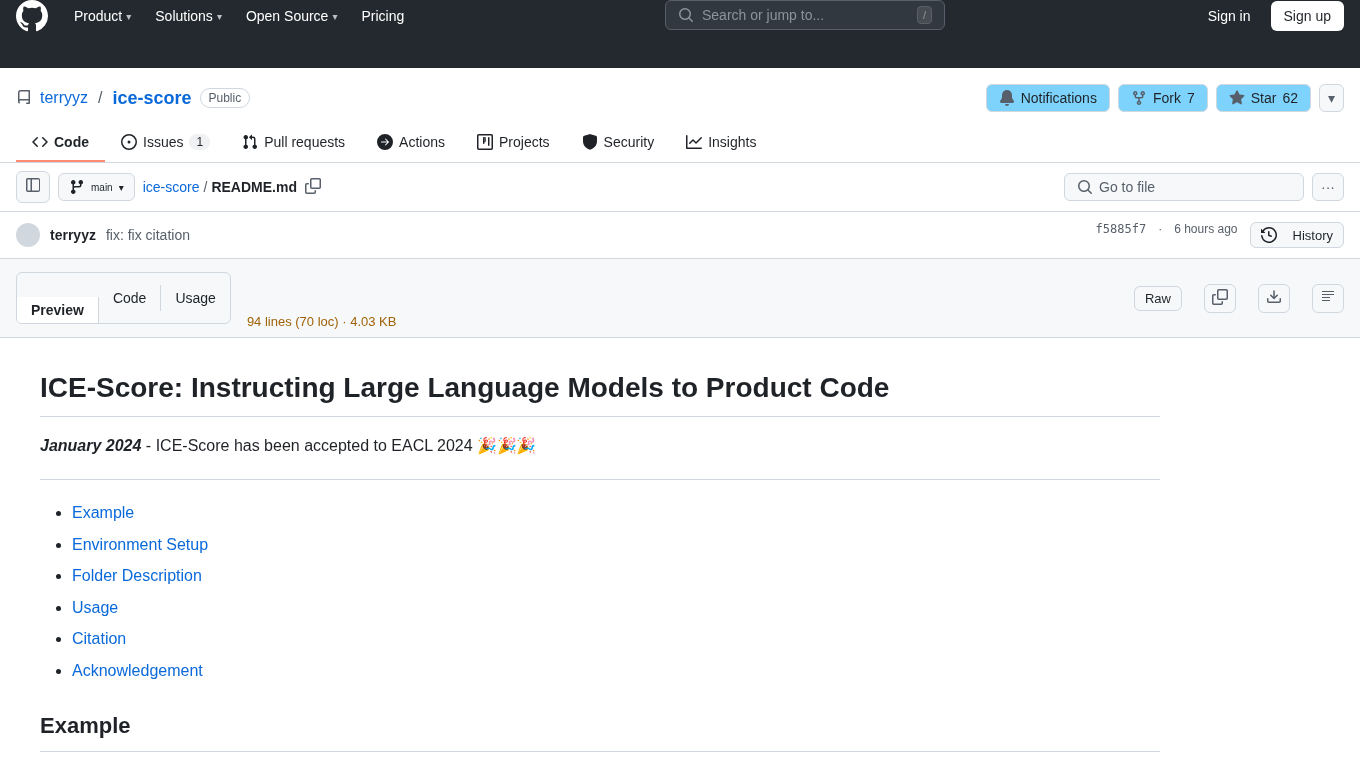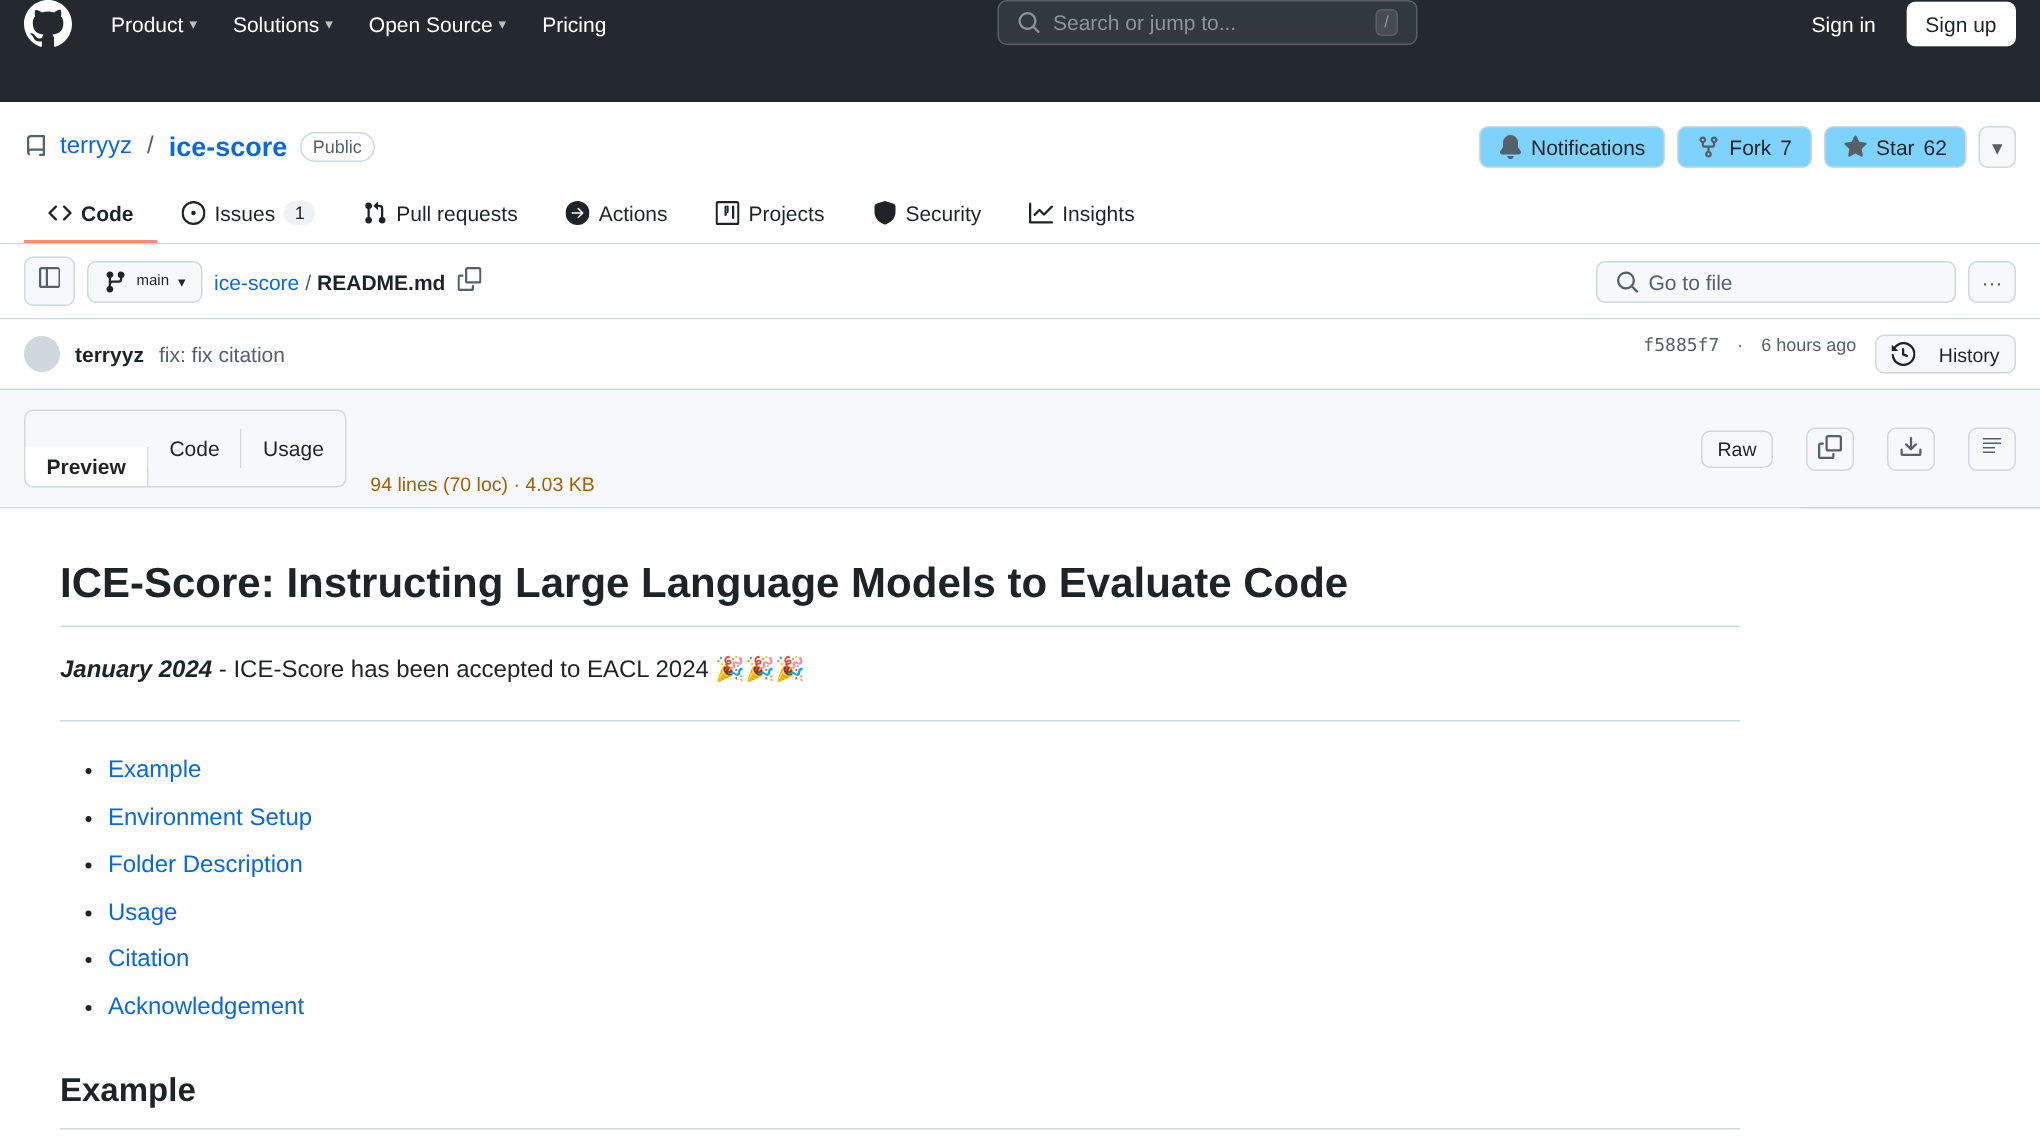--- a/index.html
+++ b/index.html
@@ -638,21 +638,21 @@
     </button>
     <button class="file-action-icon">
       <svg width="16" height="16" viewBox="0 0 16 16" fill="currentColor">
         <path d="M2 2h12v1H2zm0 3h12v1H2zm0 3h8v1H2zm0 3h8v1H2z"></path>
       </svg>
     </button>
   </div>
 </div>
 
 <div class="readme-content">
-  <h1 class="readme-h1">ICE-Score: Instructing Large Language Models to Evaluate Code</h1>
+  <h1 class="readme-h1">ICE-Score: Instructing Large Language Models to Product Code</h1>
   <p class="readme-p">
     <em>January 2024</em>
     <span> - ICE-Score has been accepted to EACL 2024 🎉🎉🎉</span>
   </p>
   <hr class="readme-hr">
   <ul class="readme-ul">
     <li><a href="#example">Example</a></li>
     <li><a href="#environment-setup">Environment Setup</a></li>
     <li><a href="#folder-description">Folder Description</a></li>
     <li><a href="#usage">Usage</a></li>

